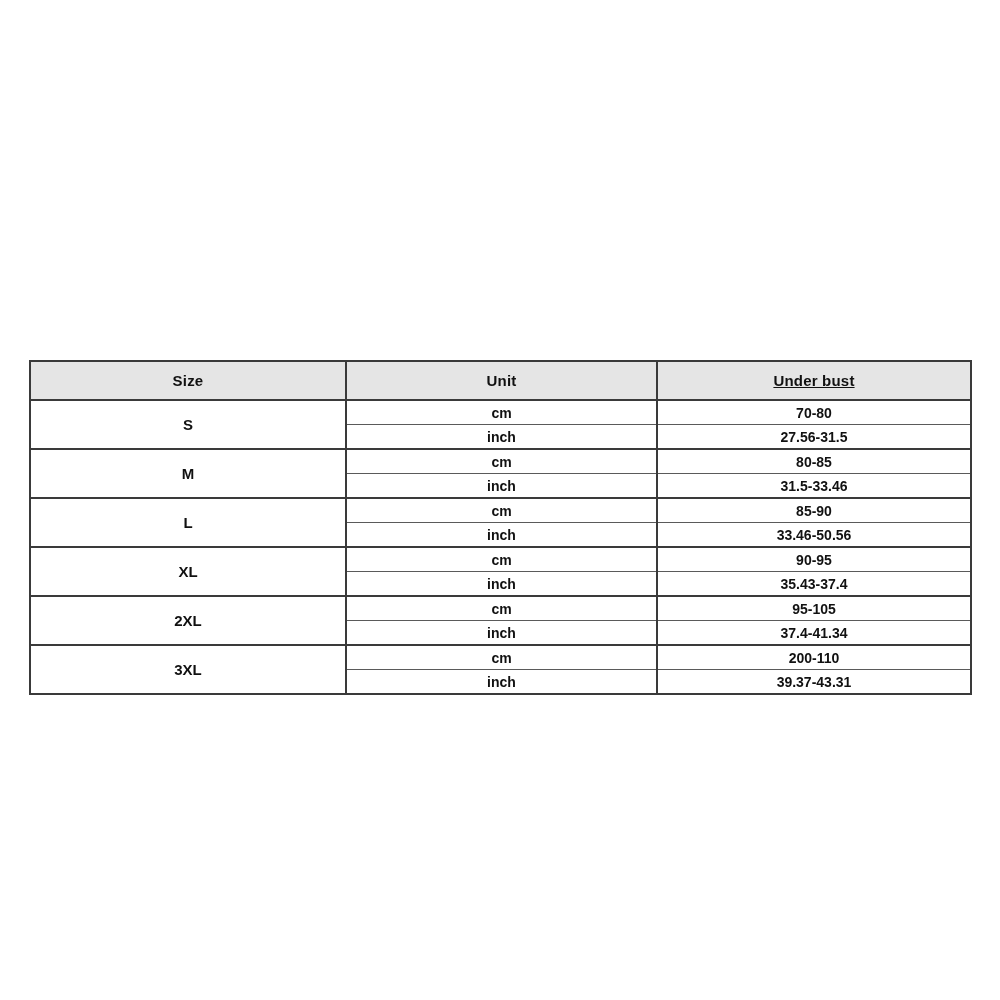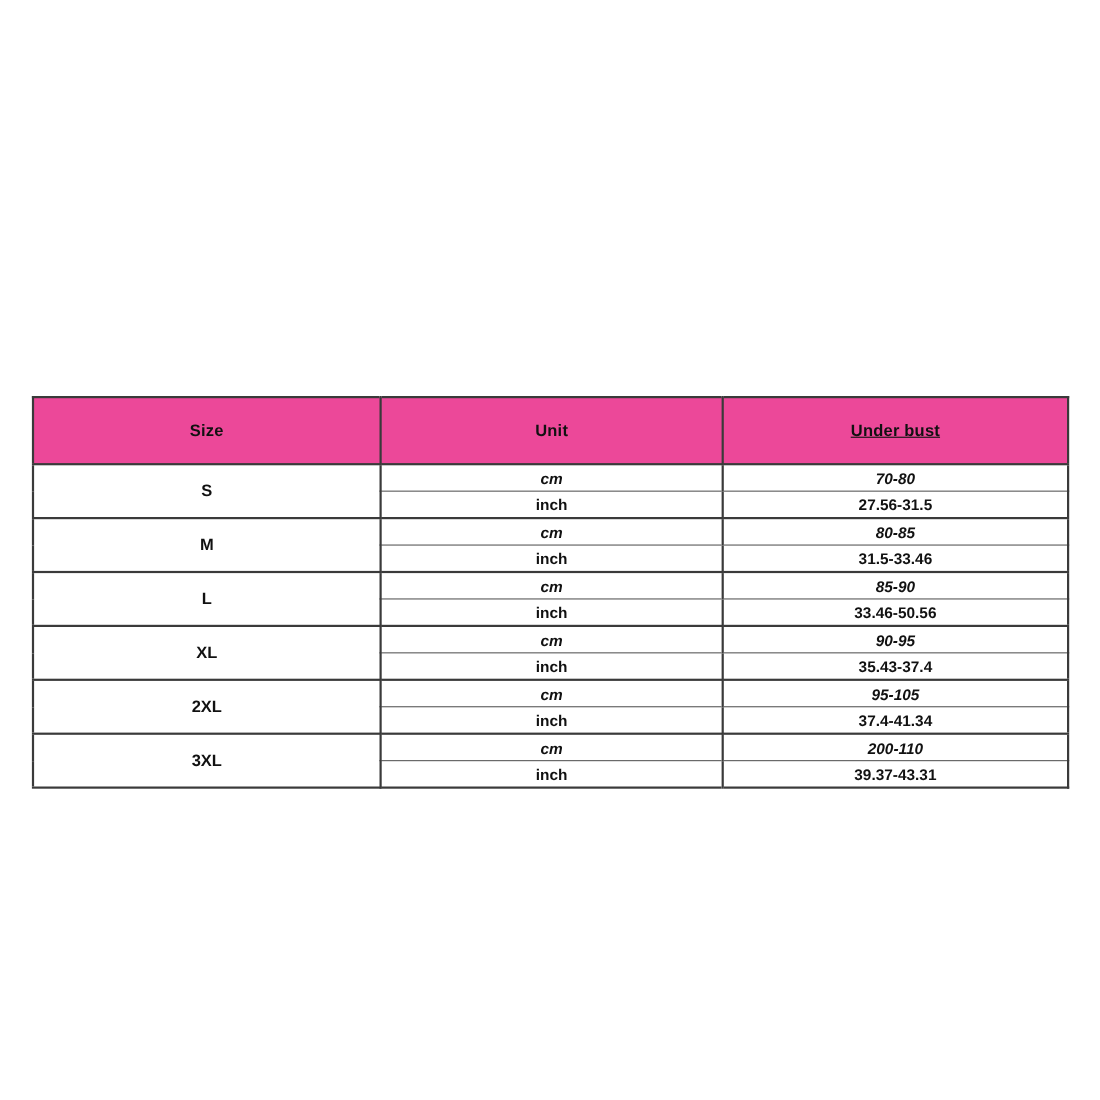--- a/index.html
+++ b/index.html
@@ -30,28 +30,28 @@
     border-collapse: collapse;
     table-layout: fixed;
     border: 2px solid #3a3a3a;
   }
 
   table.sizechart col.c-size  { width: 316px; }
   table.sizechart col.c-unit  { width: 311px; }
   table.sizechart col.c-meas  { width: 314px; }
 
   thead th {
-    background: #ec4899;
+    background: #e5e5e5;
     color: #111111;
     font-weight: bold;
     font-size: 15px;
     letter-spacing: 0.2px;
     text-align: center;
     height: 37px;
-    padding: 11px;
+    padding: 0;
     border-right: 2px solid #3a3a3a;
     border-bottom: 2px solid #3a3a3a;
     font-stretch: condensed;
   }
   thead th:last-child { border-right: none; text-decoration: underline; }
 
   tbody td {
     text-align: center;
     font-size: 14px;
     font-weight: bold;
@@ -64,21 +64,21 @@
   tbody td:last-child { border-right: none; }
 
   
   td.size-cell {
     font-size: 15px;
     border-bottom: 2px solid #3a3a3a;
     vertical-align: middle;
   }
 
   
-  td.thin-bottom { border-bottom: 1px solid #5a5a5a; font-style: italic; }
+  td.thin-bottom { border-bottom: 1px solid #5a5a5a; }
   
   td.thick-bottom { border-bottom: 2px solid #3a3a3a; }
 
   tbody tr:last-child td { border-bottom: none; }
 </style>
 </head>
 <body>
 
 <div id="size-chart">
   <table class="sizechart">

